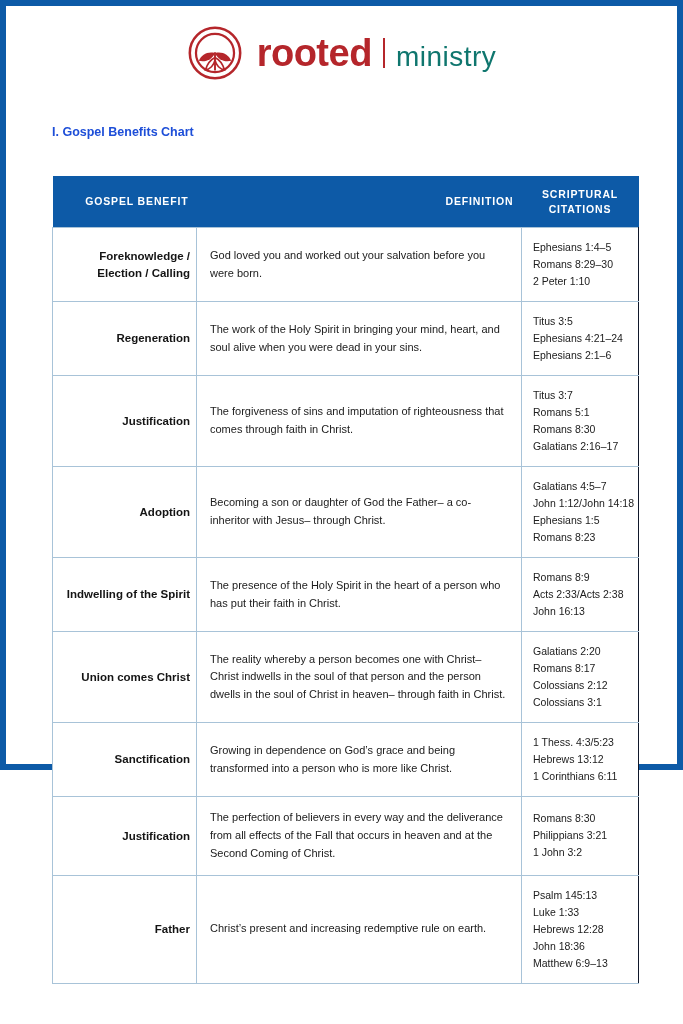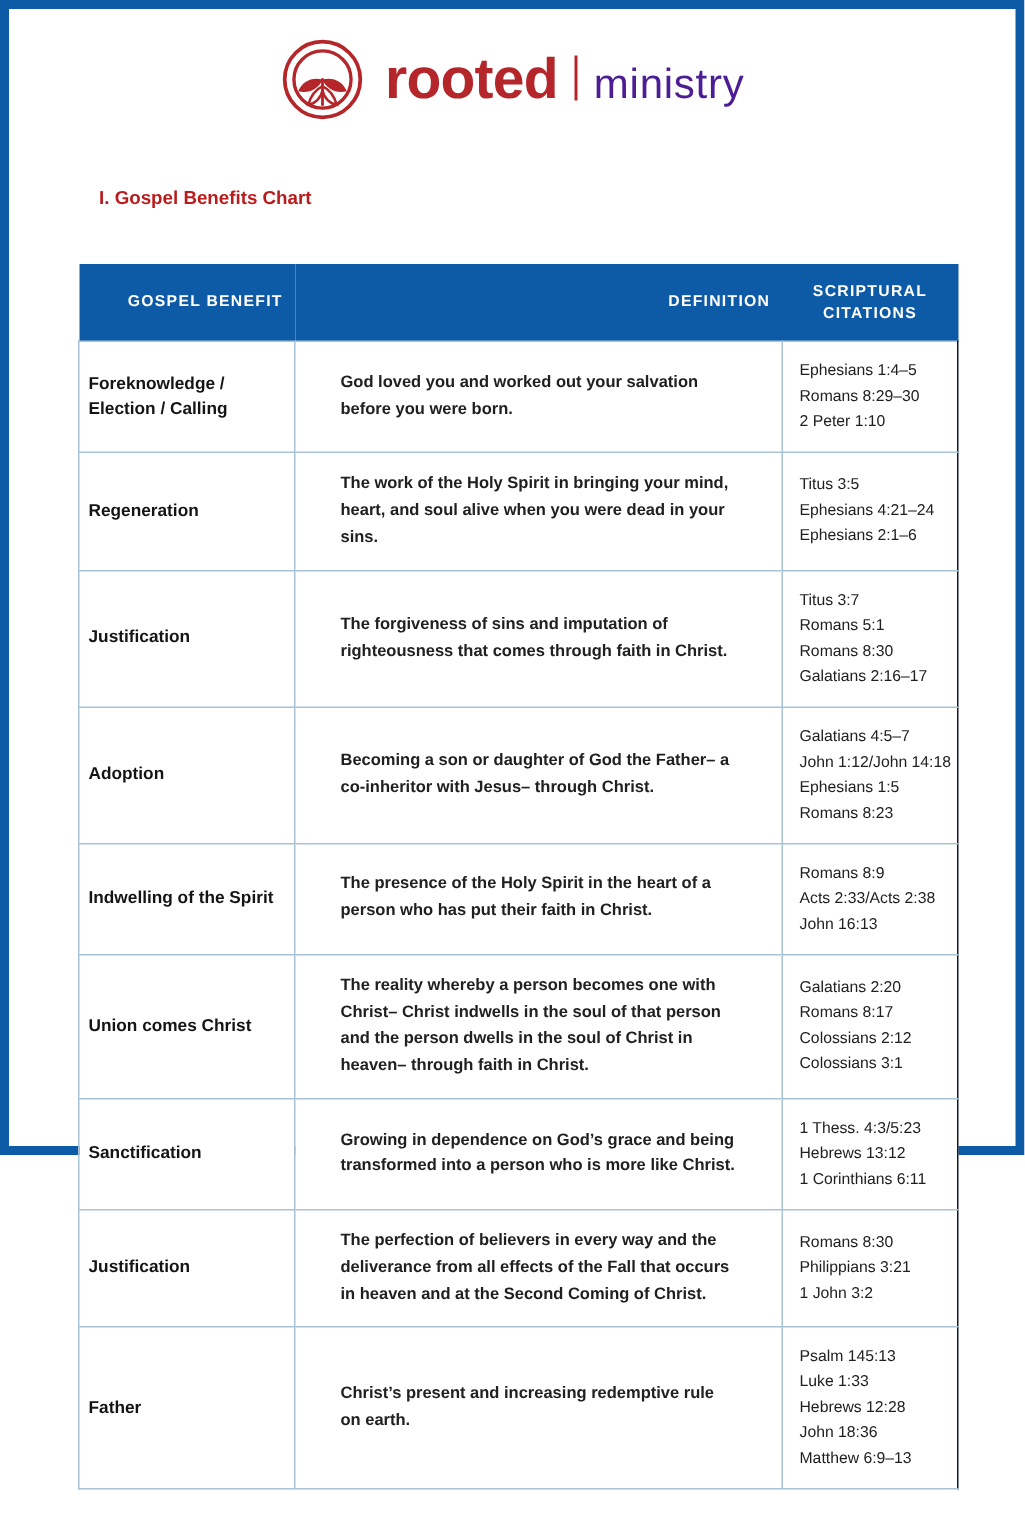--- a/index.html
+++ b/index.html
@@ -59,34 +59,34 @@
     height: 30px;
     background: #b5262b;
     position: relative;
     top: 2px;
   }
   .logo-sub {
     font-size: 28px;
     font-weight: 400;
     letter-spacing: 0.5px;
     line-height: 1;
-    color: #4c1d95;
+    color: #0f766e;
   }
 
   
   .intro {
     margin: 36px 0 0 0;
     padding: 0 46px;
   }
   .intro-heading {
     font-size: 12.5px;
     font-weight: 700;
-    color: #b91c1c;
+    color: #1d4ed8;
     line-height: 1.5;
-    margin: 14px;
+    margin: 0;
   }
   .intro-text {
     font-size: 12.5px;
     font-weight: 400;
     color: #202020;
     line-height: 1.55;
     margin: 3px 0 0 0;
   }
 
   
@@ -121,33 +121,33 @@
 
   tbody td {
     border: 1px solid #a8c3d8;
     vertical-align: middle;
     background: #ffffff;
   }
   tbody tr td:first-child { border-left: 1px solid #a8c3d8; }
   tbody tr td:last-child  { border-right: 1px solid #0f172a; }
 
   td.benefit {
-    text-align: left;
+    text-align: right;
     font-size: 11.5px;
     font-weight: 700;
     color: #141414;
     line-height: 1.45;
     padding: 12px 6px;
   }
   td.definition {
     font-size: 11px;
-    font-weight: 700;
+    font-weight: 400;
     color: #202020;
     line-height: 1.62;
-    padding: 12px 30px;
+    padding: 12px 13px;
     text-align: left;
   }
   td.citations {
     font-size: 10.5px;
     font-weight: 400;
     color: #202020;
     line-height: 1.62;
     padding: 11px 6px 11px 11px;
     text-align: left;
     vertical-align: middle;

